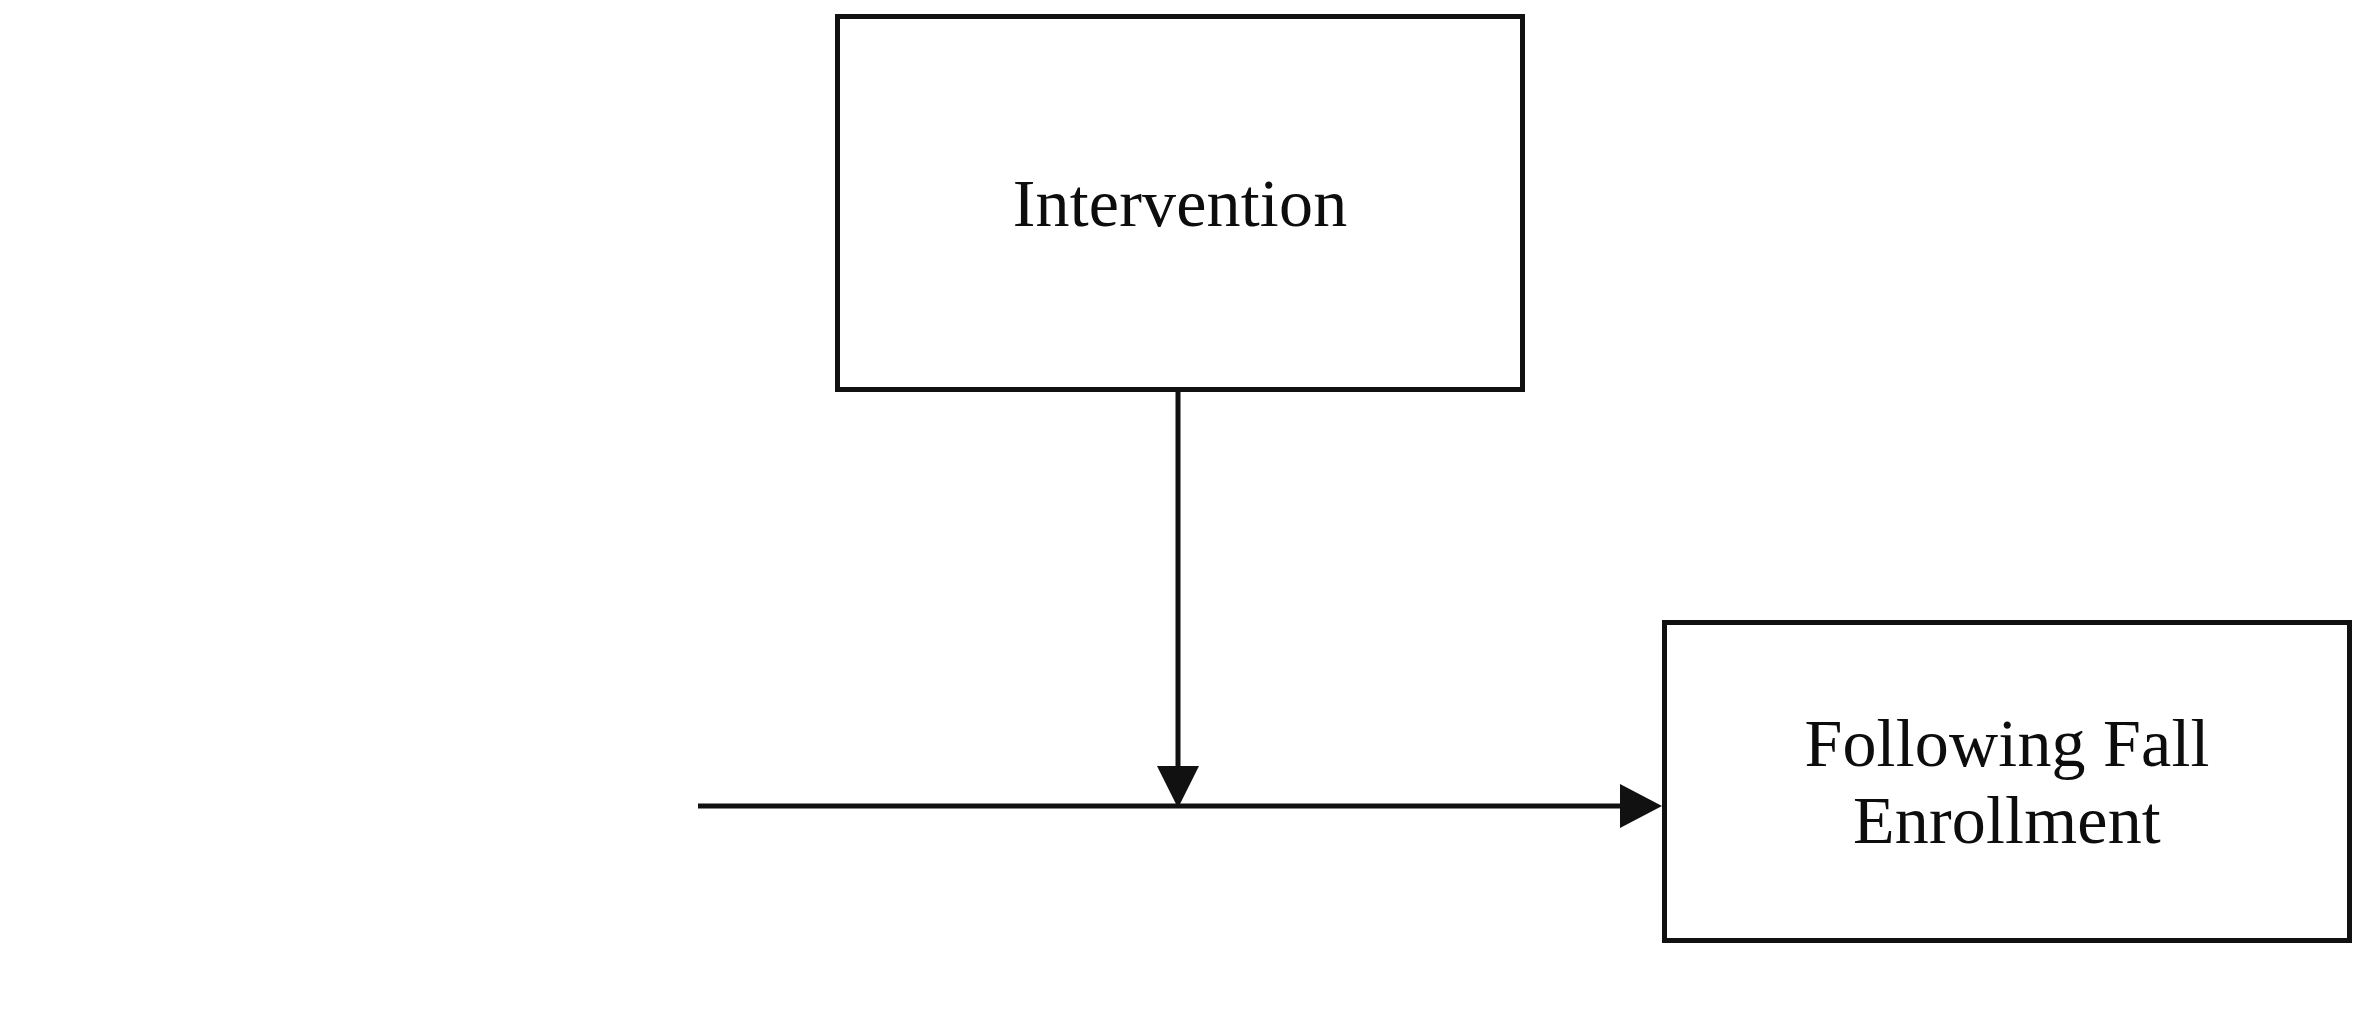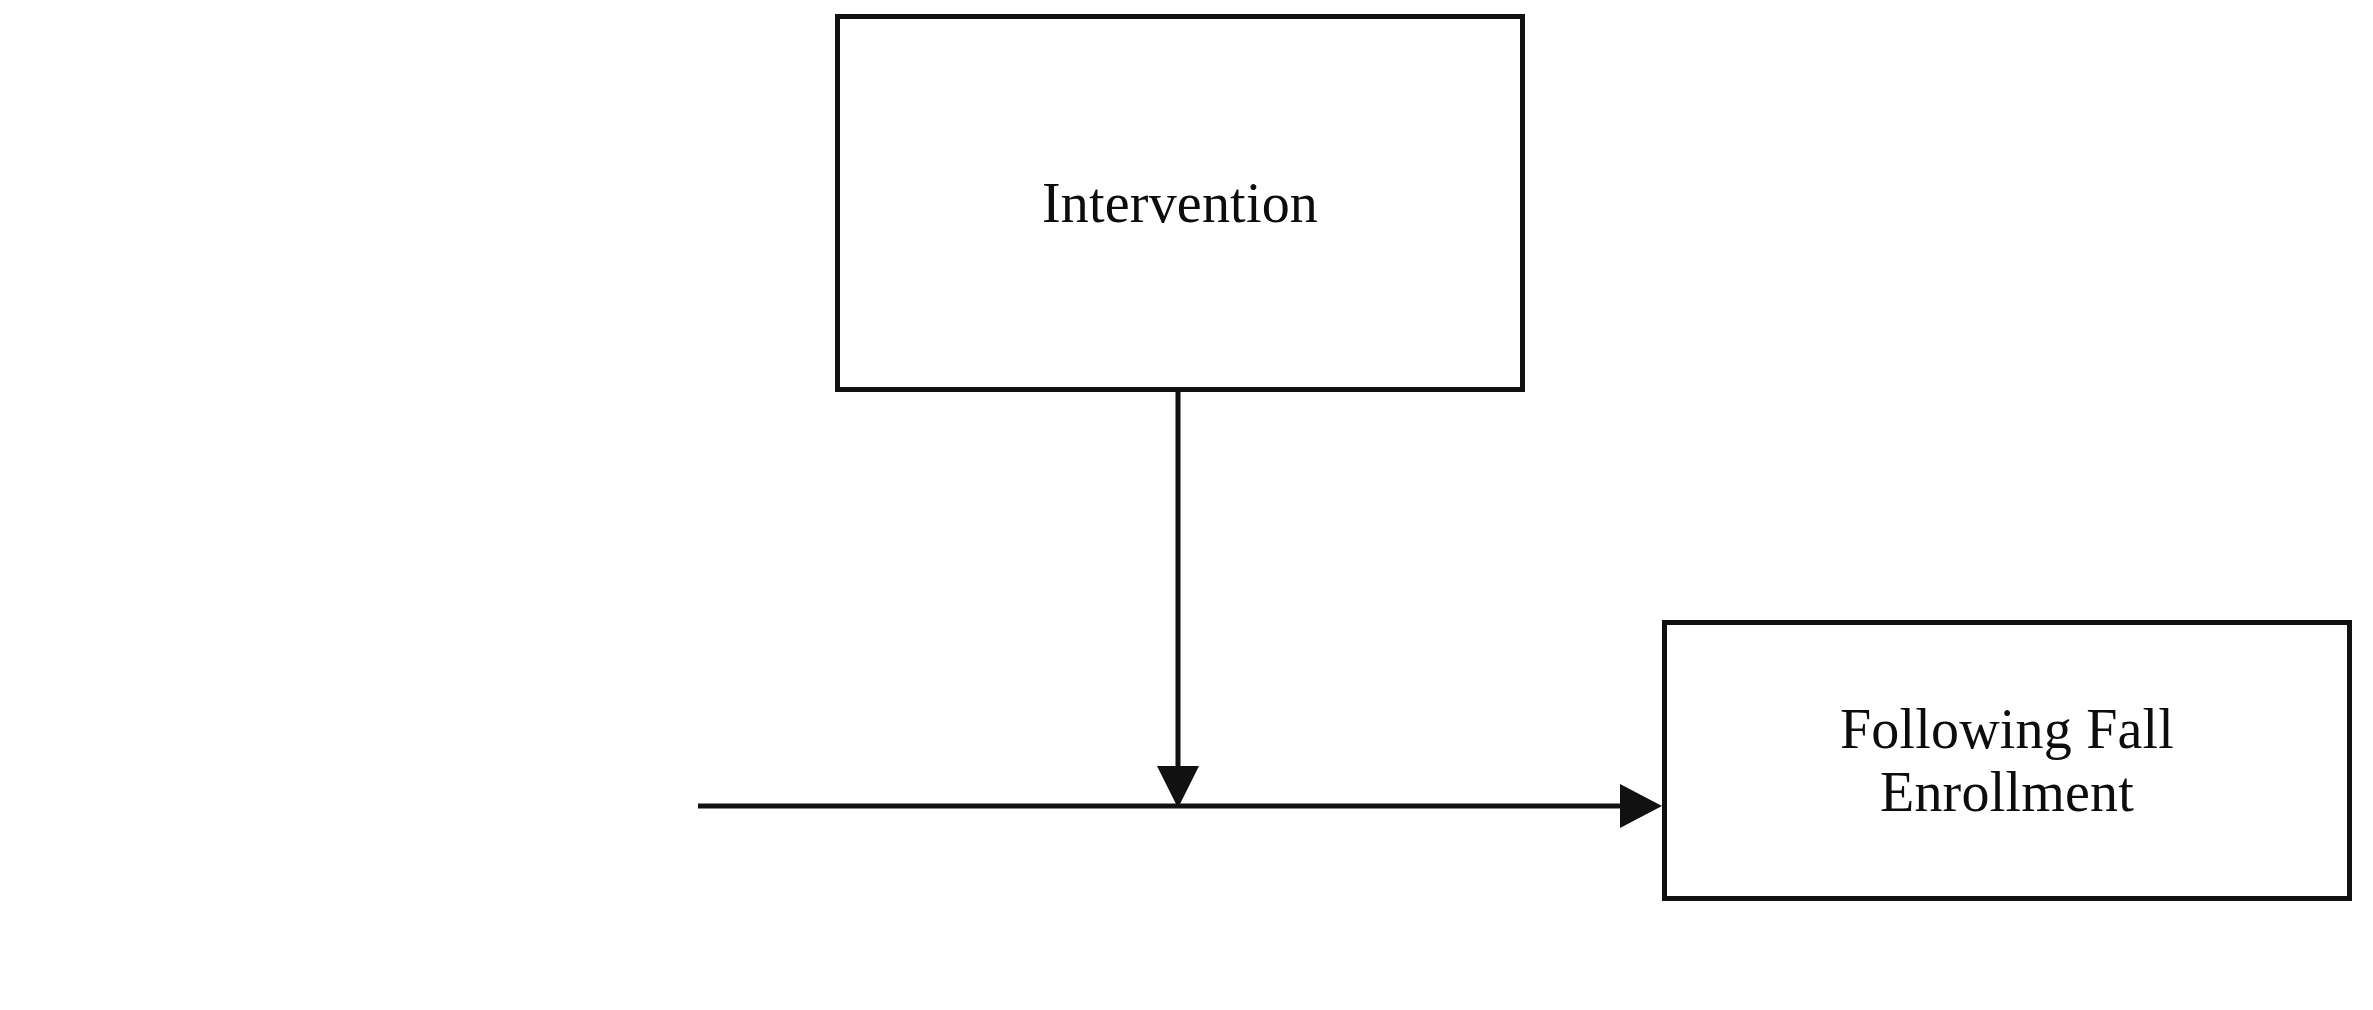--- a/index.html
+++ b/index.html
@@ -20,21 +20,21 @@
     box-sizing: border-box;
     background: #ffffff;
     border: 5px solid #111111;
     display: flex;
     align-items: center;
     justify-content: center;
     text-align: center;
   }
   .node-label {
     color: #0d0d0d;
-    font-size: 56px;
+    font-size: 68px;
     line-height: 1.12;
     letter-spacing: 0.2px;
     white-space: pre-line;
     padding: 0 10px;
   }
   
   #box-intervention {
     left: 835px;
     top: 14px;
     width: 690px;
@@ -45,21 +45,21 @@
     left: 13px;
     top: 620px;
     width: 685px;
     height: 375px;
   }
   
   #box-enrollment {
     left: 1662px;
     top: 620px;
     width: 690px;
-    height: 281px;
+    height: 323px;
   }
   
   .connector-svg {
     position: absolute;
     left: 0;
     top: 0;
     width: 2373px;
     height: 1010px;
     overflow: visible;
     pointer-events: none;

